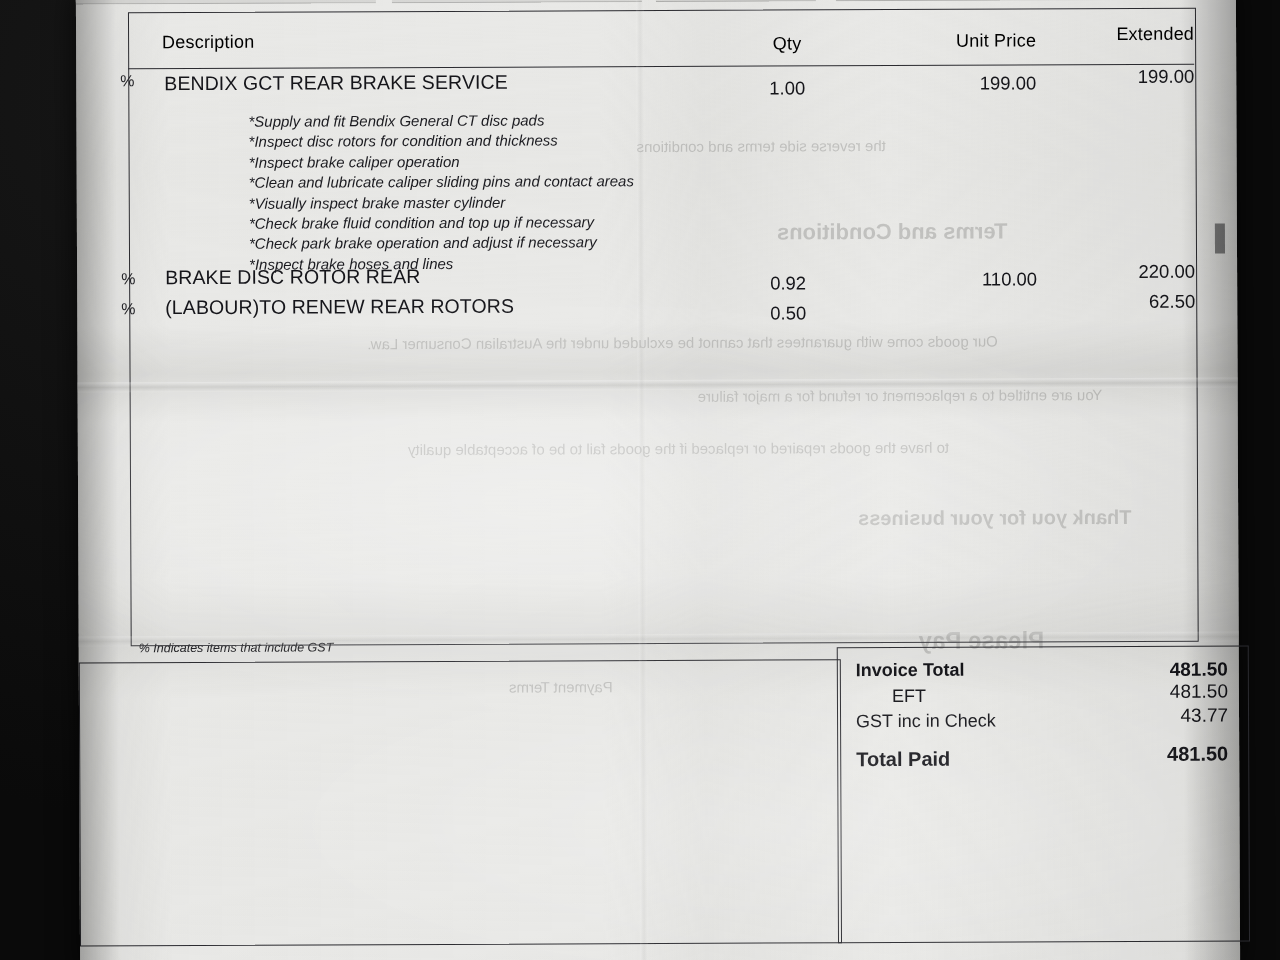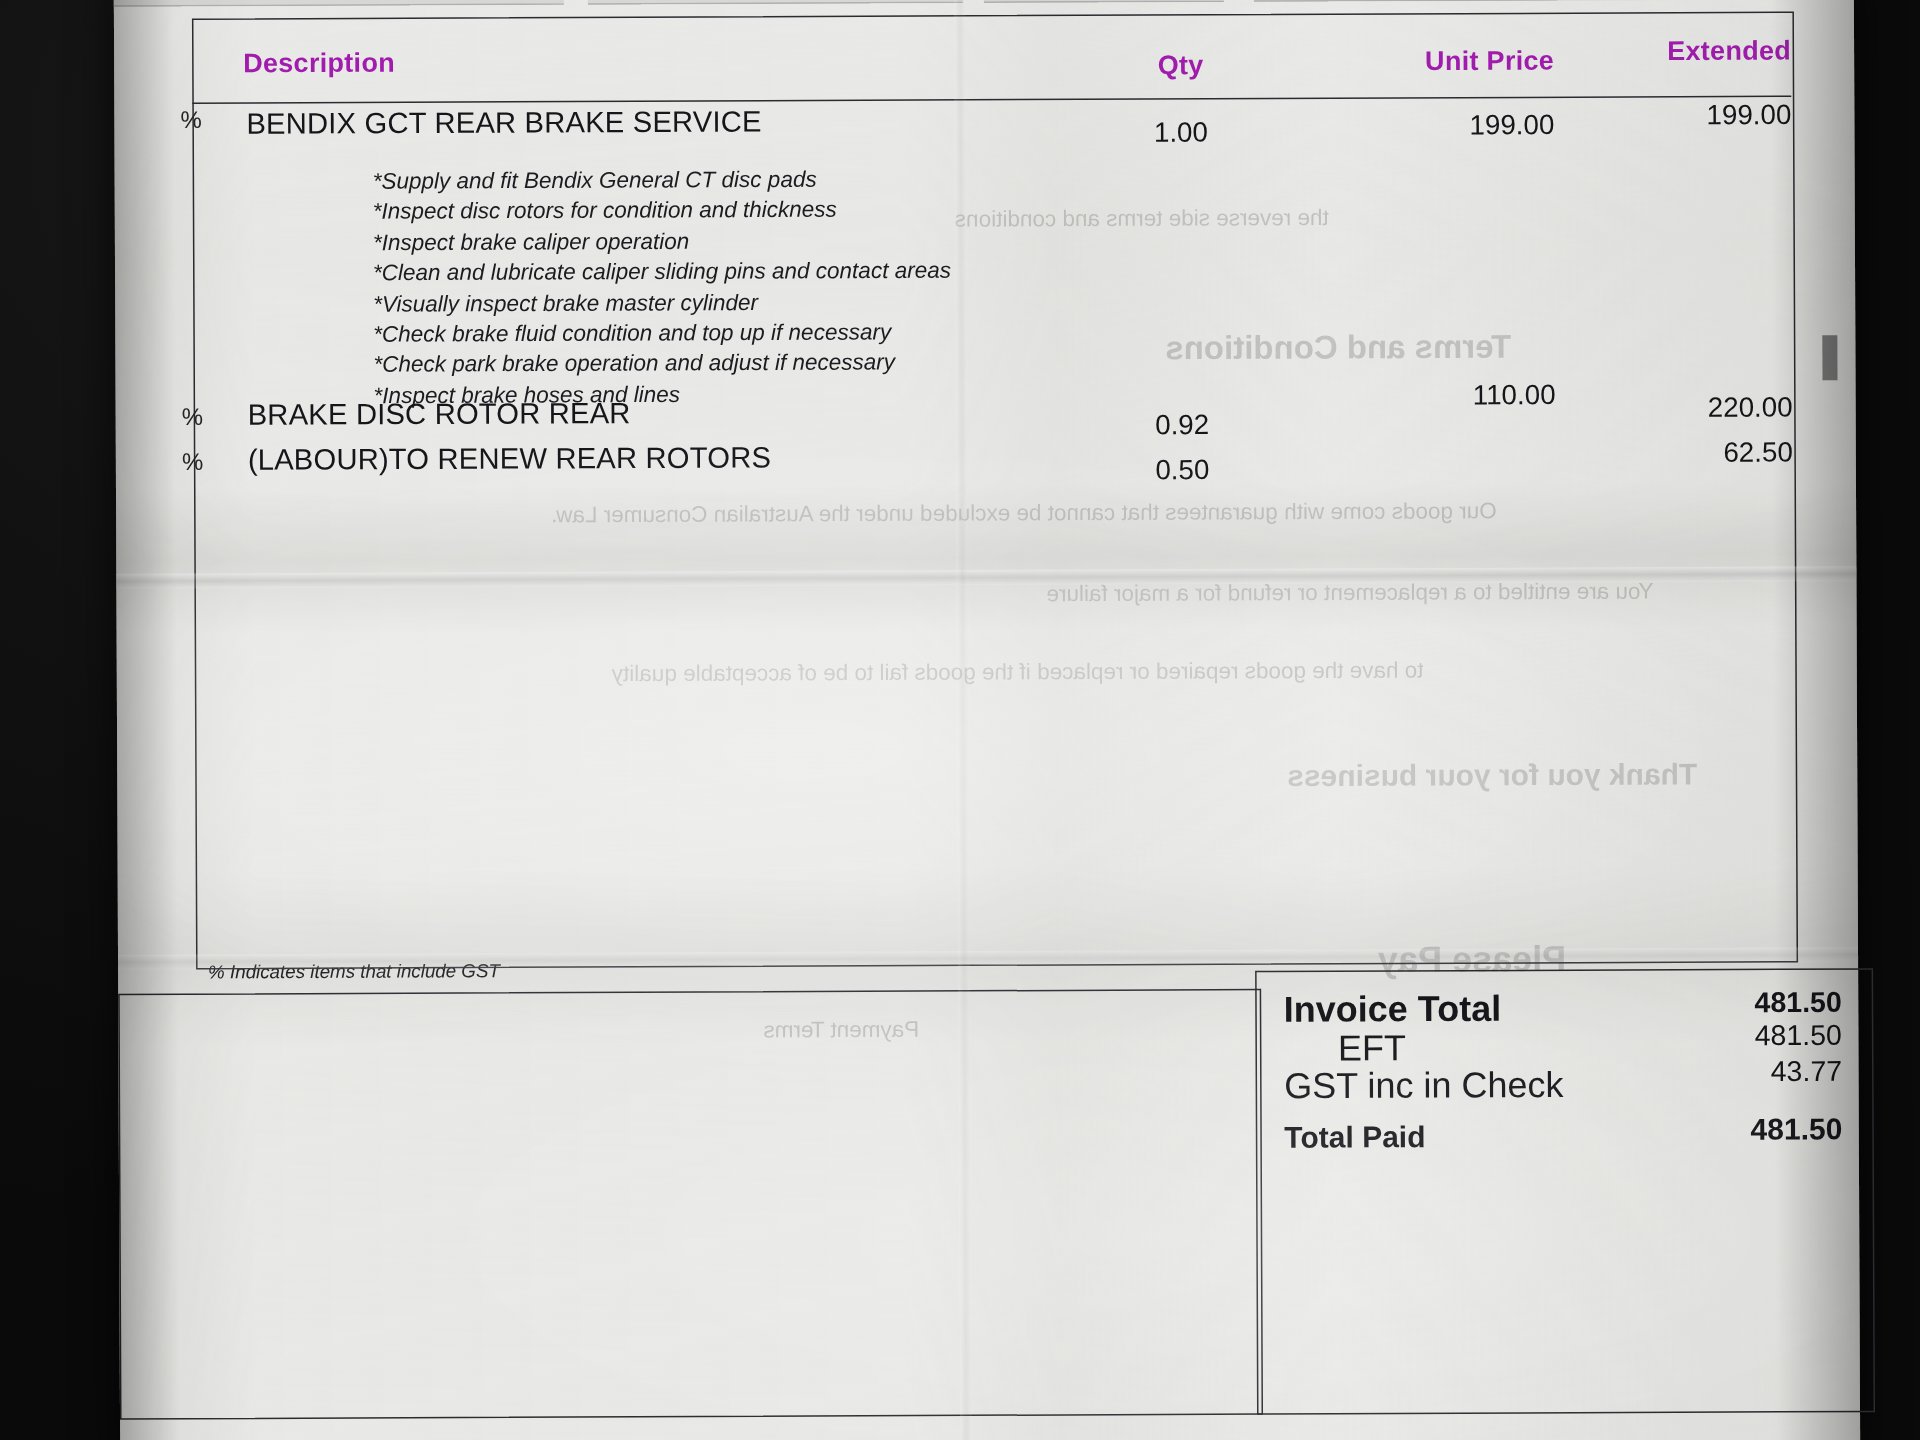--- a/index.html
+++ b/index.html
@@ -141,23 +141,23 @@
     height: 0;
     border-top: 1.4px solid #2b2b30;
   }
   .col-qty   { right: 394px; width: 110px; text-align: center; }
   .col-unit  { right: 200px; width: 140px; text-align: right; }
   .col-ext   { right: 42px;  width: 150px; text-align: right; }
 
   .th {
     position: absolute;
     font-size: 18px;
-    font-weight: bold;
+    font-weight: normal;
     letter-spacing: 0.2px;
-    color: #a21caf;
+    color: #000000;
   }
   .pct {
     position: absolute;
     left: 44px;
     font-size: 16px;
     color: #26262a;
   }
   .desc {
     position: absolute;
     left: 88px;
@@ -201,21 +201,21 @@
     left: 758px;
     top: 660px;
     width: 410px;
     height: 294px;
     border: 1.5px solid #2b2b30;
   }
 
   .tot-label {
     position: absolute;
     left: 18px;
-    font-size: 24px;
+    font-size: 18px;
   }
   .tot-val {
     position: absolute;
     right: 20px;
     width: 200px;
     text-align: right;
     font-size: 19px;
   }
   .bold { font-weight: bold; }
 
@@ -289,21 +289,21 @@
         <div>*Clean and lubricate caliper sliding pins and contact areas</div>
         <div>*Visually inspect brake master cylinder</div>
         <div>*Check brake fluid condition and top up if necessary</div>
         <div>*Check park brake operation and adjust if necessary</div>
         <div>*Inspect brake hoses and lines</div>
       </div>
 
       <div class="pct" style="top:280px;">%</div>
       <div class="desc" style="top:276px;">BRAKE DISC ROTOR REAR</div>
       <div class="num col-qty" style="top:285px;">0.92</div>
-      <div class="num col-unit" style="top:266px;">110.00</div>
+      <div class="num col-unit" style="top:282px;">110.00</div>
       <div class="num col-ext" style="top:275px;">220.00</div>
 
       <div class="pct" style="top:310px;">%</div>
       <div class="desc" style="top:306px;">(LABOUR)TO RENEW REAR ROTORS</div>
       <div class="num col-qty" style="top:315px;">0.50</div>
       <div class="num col-unit" style="top:312px;"></div>
       <div class="num col-ext" style="top:305px;">62.50</div>
 
       <div class="gst-note">% Indicates items that include GST</div>
 

